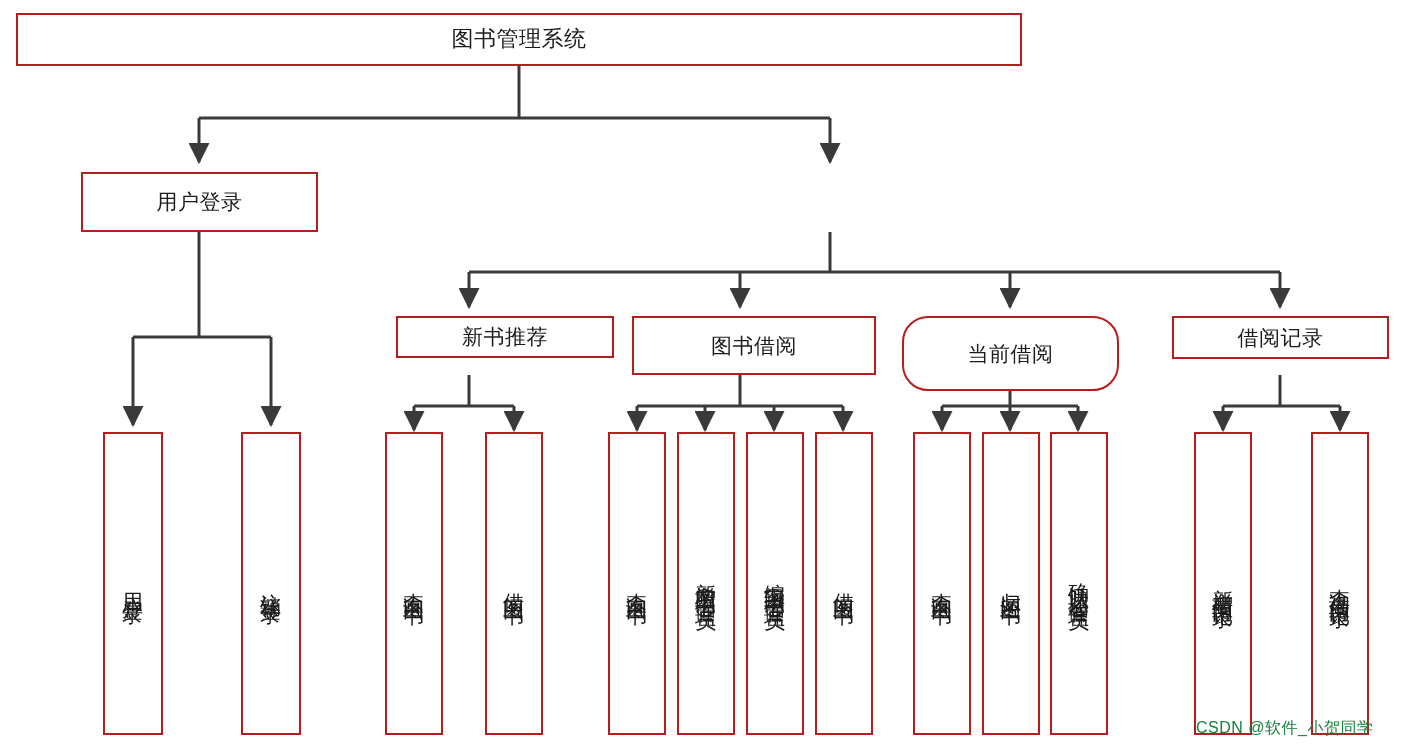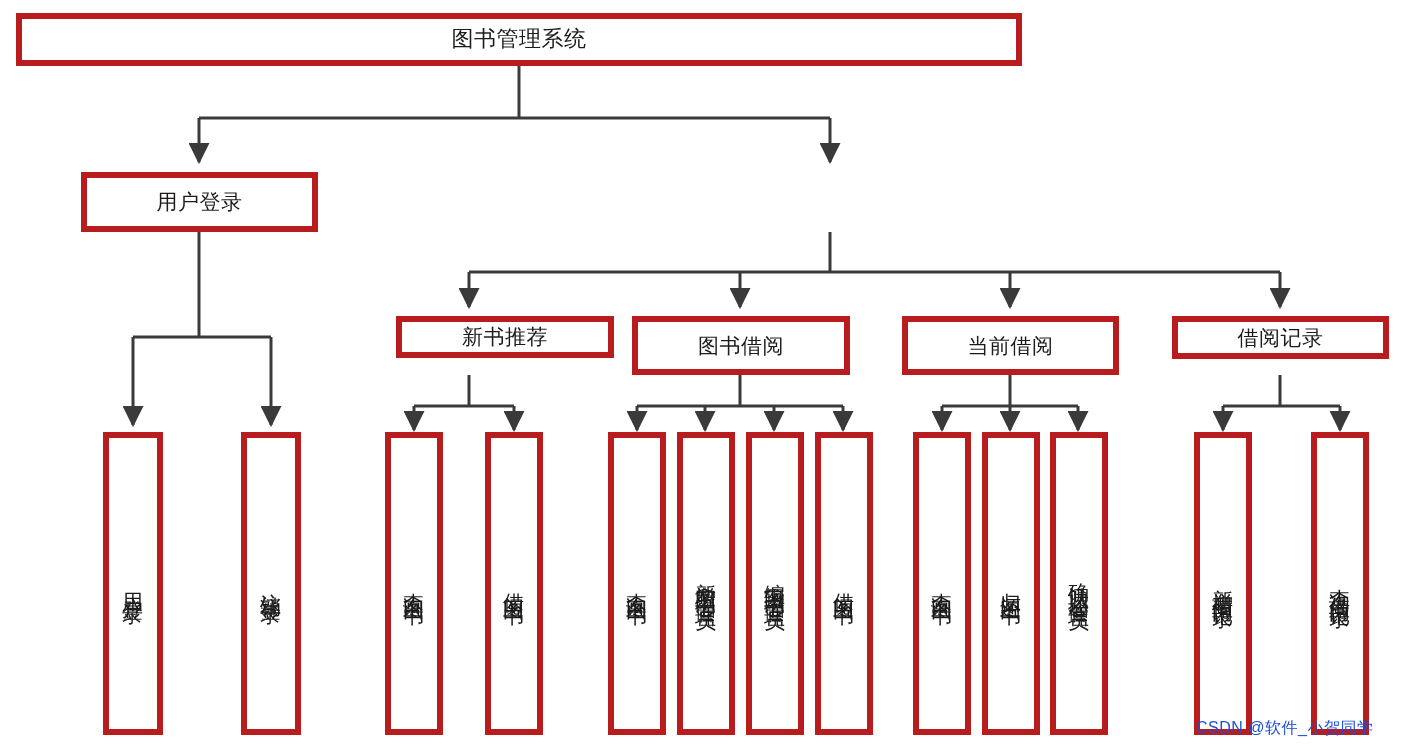--- a/index.html
+++ b/index.html
@@ -23,21 +23,21 @@
     left: 0;
     top: 0;
     width: 1405px;
     height: 747px;
     pointer-events: none;
   }
   .node {
     position: absolute;
     box-sizing: border-box;
     background: #ffffff;
-    border: 6px solid #b91c1c;
+    border: 2px solid #b91c1c;
     display: flex;
     align-items: center;
     justify-content: center;
     overflow: hidden;
   }
   .node .label {
     color: #1b1b1b;
     text-align: center;
     line-height: 1.12;
     white-space: pre;
@@ -57,21 +57,21 @@
   }
   .node.v .label {
     writing-mode: vertical-rl;
     text-orientation: upright;
     font-size: 21px;
     letter-spacing: 4px;
     line-height: 1;
   }
   .watermark {
     position: absolute;
-    color: #1d4ed8;
+    color: #15803d;
     font-size: 16px;
     letter-spacing: 0.5px;
     white-space: nowrap;
     user-select: none;
   }
 </style>
 </head>
 <body>
 
 <div id="canvas">
@@ -130,24 +130,24 @@
     <span class="label">图书管理系统</span>
   </div>
 
   <div class="node h" style="left:81px; top:172px; width:237px; height:60px;">
     <span class="label">用户登录</span>
   </div>
 
   <div class="node h" style="left:360px; top:316px; width:218px; height:42px;margin-left:36px;">
     <span class="label">新书推荐</span>
   </div>
-  <div class="node h" style="left:632px; top:316px; width:218px; height:59px;">
+  <div class="node h" style="left:632px; top:316px; width:244px; height:59px;">
     <span class="label">图书借阅</span>
   </div>
-  <div class="node h" style="left:902px; top:316px; width:217px; height:59px;">
+  <div class="node h" style="left:902px; top:316px; width:217px; height:75px;border-radius:26px;">
     <span class="label">当前借阅</span>
   </div>
   <div class="node h" style="left:1172px; top:316px; width:217px; height:43px;">
     <span class="label">借阅记录</span>
   </div>
 
   <div class="node v" style="left:103px; top:432px; width:60px; height:303px;">
     <span class="label">用户登录</span>
   </div>
   <div class="node v" style="left:241px; top:432px; width:60px; height:303px;">

